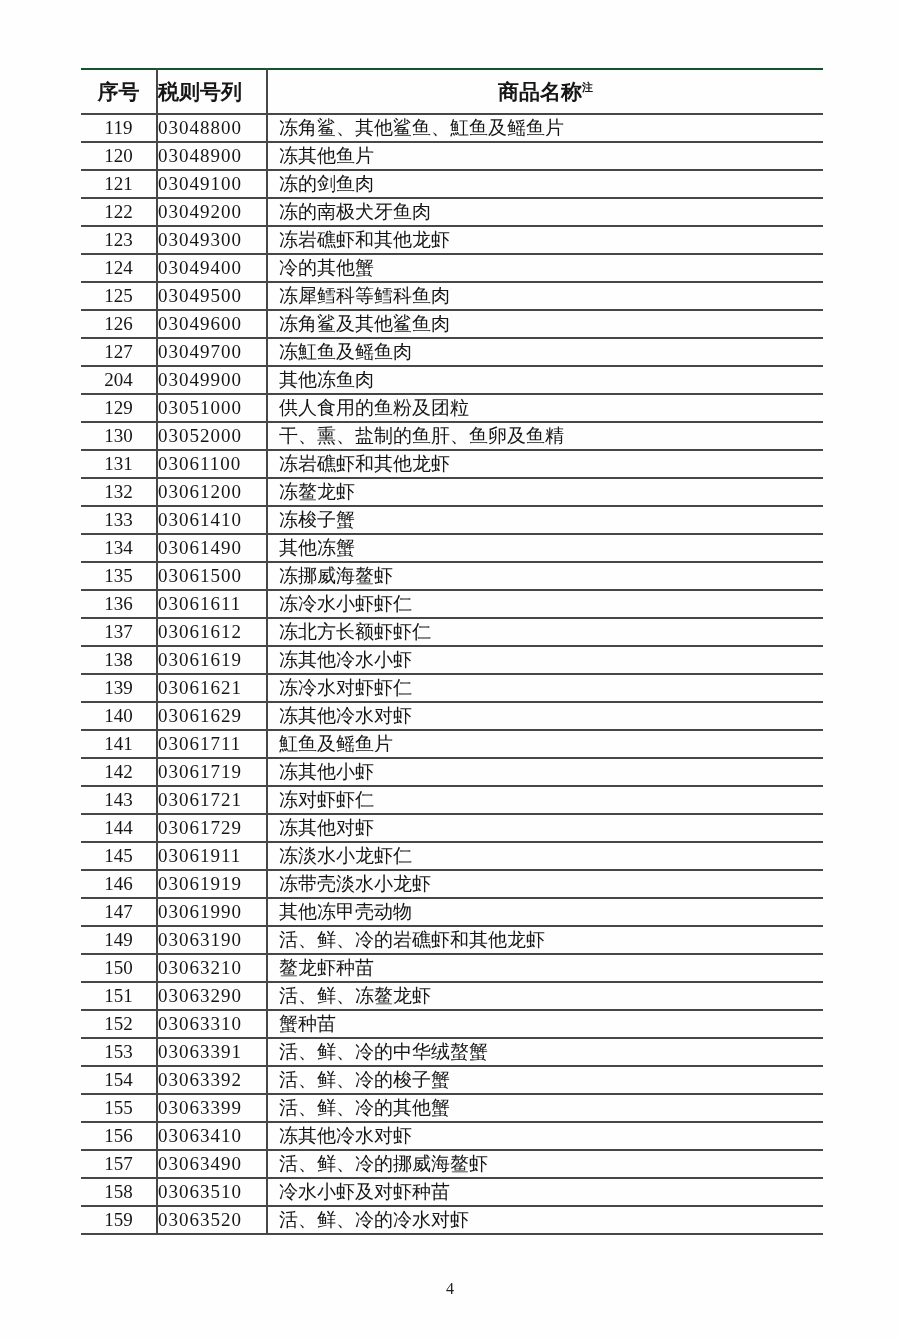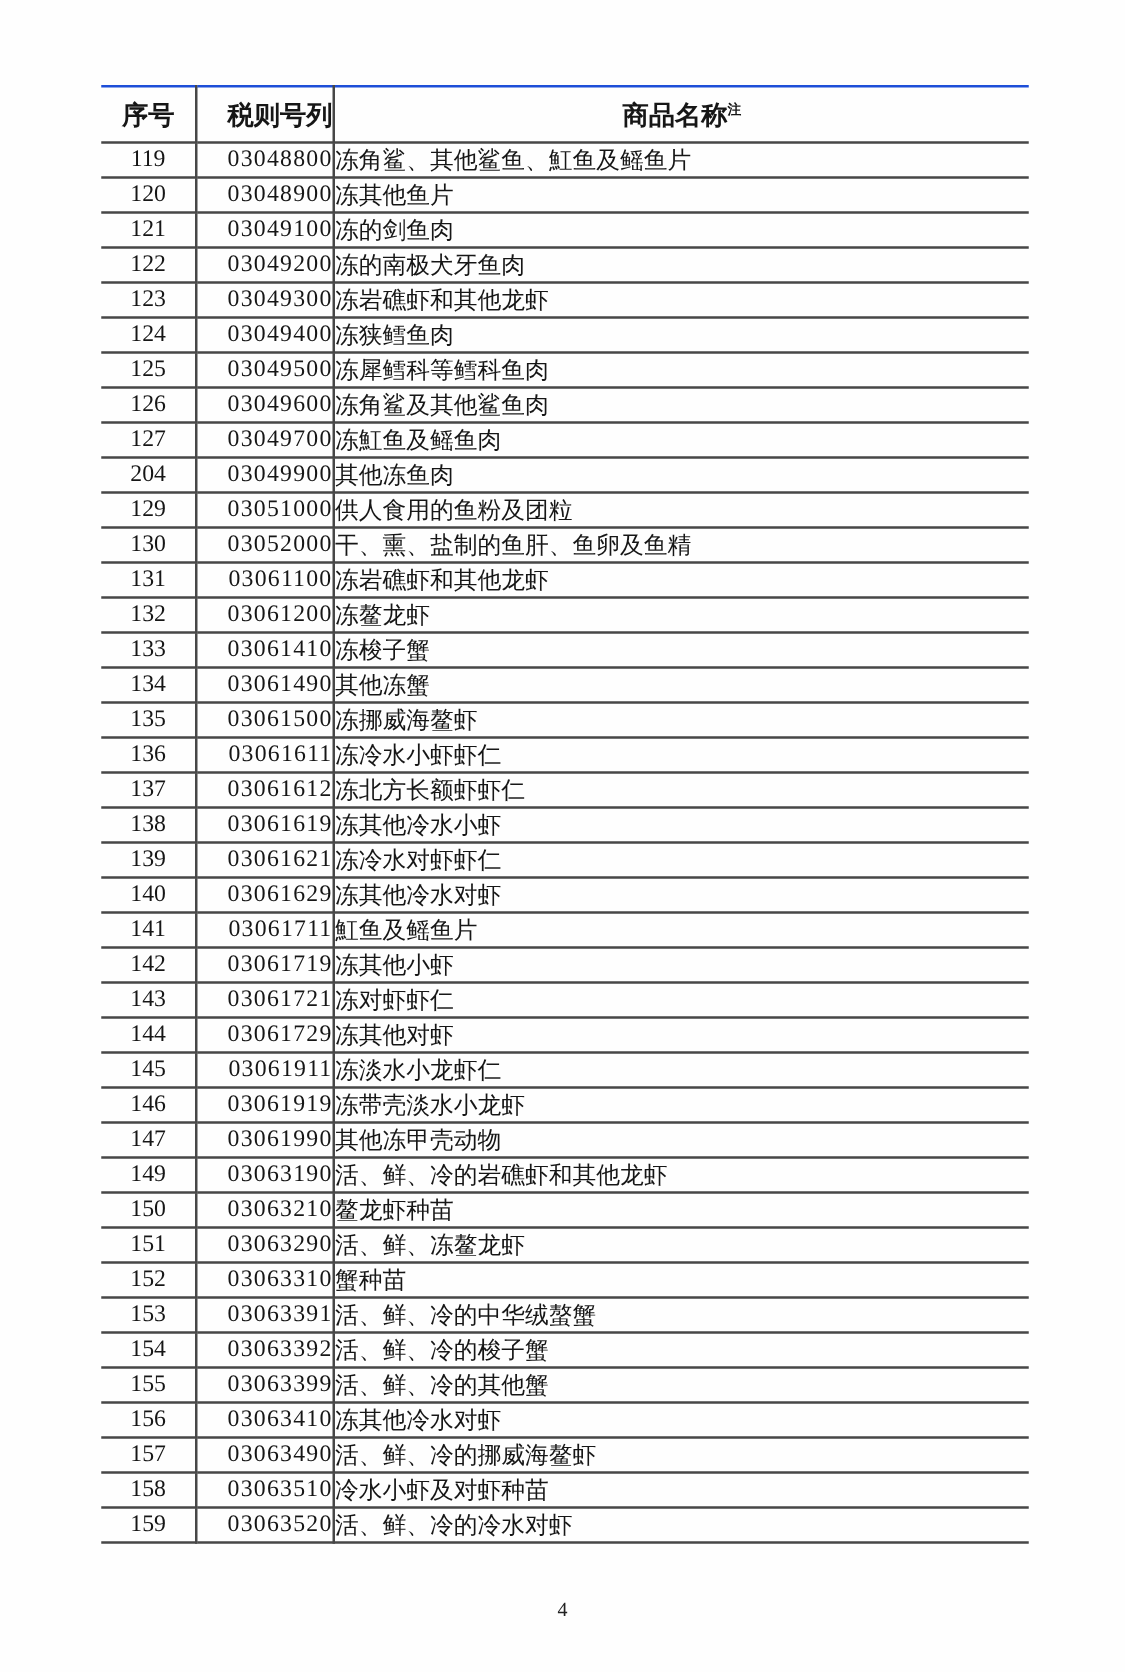--- a/index.html
+++ b/index.html
@@ -22,21 +22,21 @@
     top: 68px;
     width: 742px;
     border-collapse: collapse;
     table-layout: fixed;
   }
   table.tariff col.c-serial { width: 76px; }
   table.tariff col.c-code   { width: 110px; }
   table.tariff col.c-name   { width: 556px; }
 
   table.tariff th {
-    border-top: 2px solid #1d4ed8;
+    border-top: 2px solid #14532d;
     border-bottom: 2px solid #474747;
     height: 43px;
     font-size: 21px;
     font-weight: bold;
     text-align: center;
     vertical-align: middle;
     padding: 0;
   }
   table.tariff td {
     border-bottom: 2px solid #474747;
@@ -48,27 +48,28 @@
     overflow: hidden;
   }
   table.tariff th.col-serial,
   table.tariff td.col-serial {
     border-right: 2px solid #474747;
     text-align: center;
   }
   table.tariff th.col-code,
   table.tariff td.col-code {
     border-right: 2px solid #474747;
-    text-align: right;
+    text-align: left;
   }
   table.tariff td.col-code {
     letter-spacing: 1px;
   }
   table.tariff td.col-name {
     text-align: left;
+    padding-left: 11px;
   }
   .hdr-sup {
     font-size: 11px;
     vertical-align: super;
     font-weight: bold;
     line-height: 0;
   }
   .page-number {
     position: absolute;
     left: 0;
@@ -121,21 +122,21 @@
           <td class="col-name">冻的南极犬牙鱼肉</td>
         </tr>
         <tr>
           <td class="col-serial">123</td>
           <td class="col-code">03049300</td>
           <td class="col-name">冻岩礁虾和其他龙虾</td>
         </tr>
         <tr>
           <td class="col-serial">124</td>
           <td class="col-code">03049400</td>
-          <td class="col-name">冻狭鳕鱼肉</td>
+          <td class="col-name">冷的其他蟹</td>
         </tr>
         <tr>
           <td class="col-serial">125</td>
           <td class="col-code">03049500</td>
           <td class="col-name">冻犀鳕科等鳕科鱼肉</td>
         </tr>
         <tr>
           <td class="col-serial">126</td>
           <td class="col-code">03049600</td>
           <td class="col-name">冻角鲨及其他鲨鱼肉</td>

